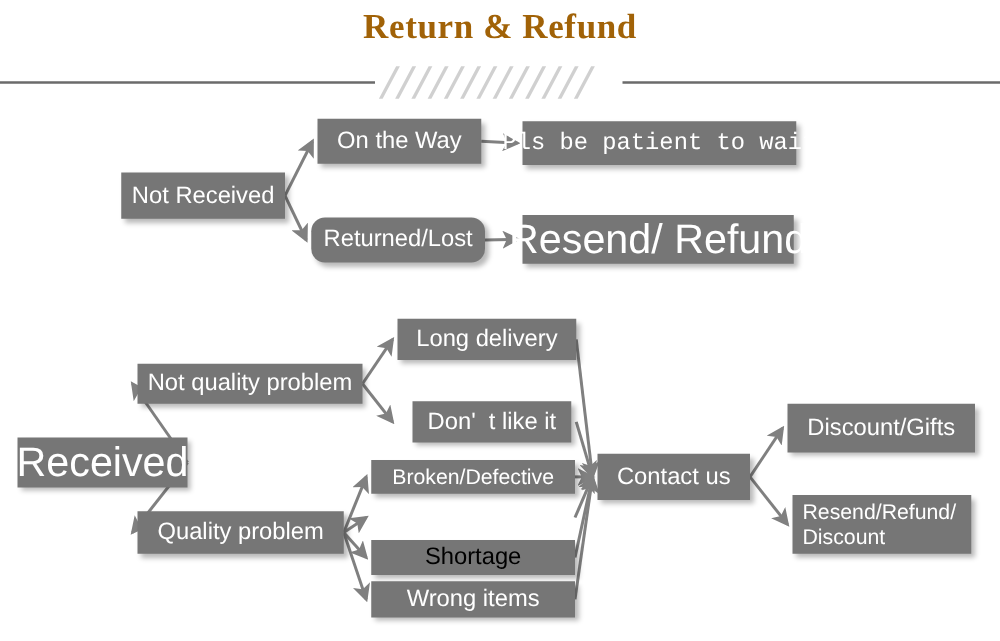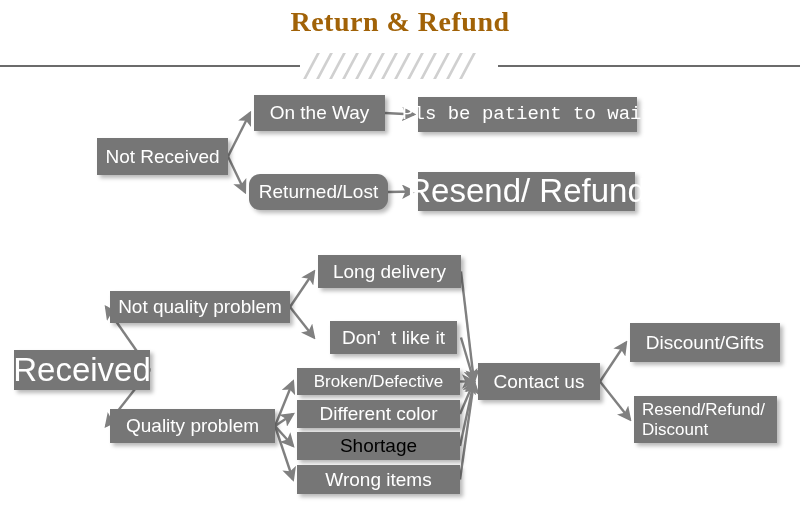--- a/index.html
+++ b/index.html
@@ -160,21 +160,20 @@
       <div class="node mid" style="left: 254px; top: 95px; width: 131px; height: 36px; background: rgb(118, 118, 118); color: rgb(255, 255, 255);">On the Way</div>
       <div class="node mid" style="left: 418px; top: 97px; width: 219px; height: 35px; background: rgb(118, 118, 118); color: #ffffff; font-family: Liberation Mono, monospace;">Pls be patient to wait</div>
       <div class="node" style="left: 249px; top: 174px; width: 139px; height: 36px; background: rgb(118, 118, 118); color: rgb(255, 255, 255); border-radius: 11px;">Returned/Lost</div>
       <div class="node big" style="left: 418px; top: 172px; width: 217px; height: 39px; background: rgb(118, 118, 118); color: rgb(255, 255, 255);">Resend/ Refund</div>
       <div class="node big" style="left: 14px; top: 350px; width: 136px; height: 40px; background: rgb(118, 118, 118); color: rgb(255, 255, 255);">Received</div>
       <div class="node" style="left: 110px; top: 291px; width: 180px; height: 32px; background: rgb(118, 118, 118); color: rgb(255, 255, 255);">Not quality problem</div>
       <div class="node mid" style="left: 110px; top: 409px; width: 165px; height: 34px; background: rgb(118, 118, 118); color: rgb(255, 255, 255);">Quality problem</div>
       <div class="node mid" style="left: 318px; top: 255px; width: 143px; height: 33px; background: rgb(118, 118, 118); color: rgb(255, 255, 255);">Long delivery</div>
       <div class="node mid" style="left: 318px; top: 321px; width: 127px; height: 33px; background: rgb(118, 118, 118); color: rgb(255, 255, 255); margin-left: 12px;">Don'  t like it</div>
       <div class="node small" style="left: 297px; top: 368px; width: 163px; height: 27px; background: rgb(118, 118, 118); color: rgb(255, 255, 255);">Broken/Defective</div>
-      <div class="node mid" style="left: 297px; top: 400px; width: 163px; height: 28px; background: rgb(118, 118, 118); color: rgb(255, 255, 255);">Different color</div>
       <div class="node mid" style="left: 297px; top: 432px; width: 163px; height: 28px; background: rgb(118, 118, 118); color: #000000;">Shortage</div>
       <div class="node mid" style="left: 478px; top: 363px; width: 122px; height: 37px; background: rgb(118, 118, 118); color: rgb(255, 255, 255);">Contact us</div>
       <div class="node mid" style="left: 297px; top: 465px; width: 163px; height: 29px; background: rgb(118, 118, 118); color: rgb(255, 255, 255);">Wrong items</div>
       <div class="node small left-align" style="left: 634px; top: 396px; width: 143px; height: 47px; background: rgb(118, 118, 118); color: rgb(255, 255, 255);">Resend/Refund/
 Discount</div>
       <div class="node mid" style="left: 630px; top: 323px; width: 150px; height: 39px; background: rgb(118, 118, 118); color: rgb(255, 255, 255);">Discount/Gifts</div>
     </div>
 
 </div>
 

